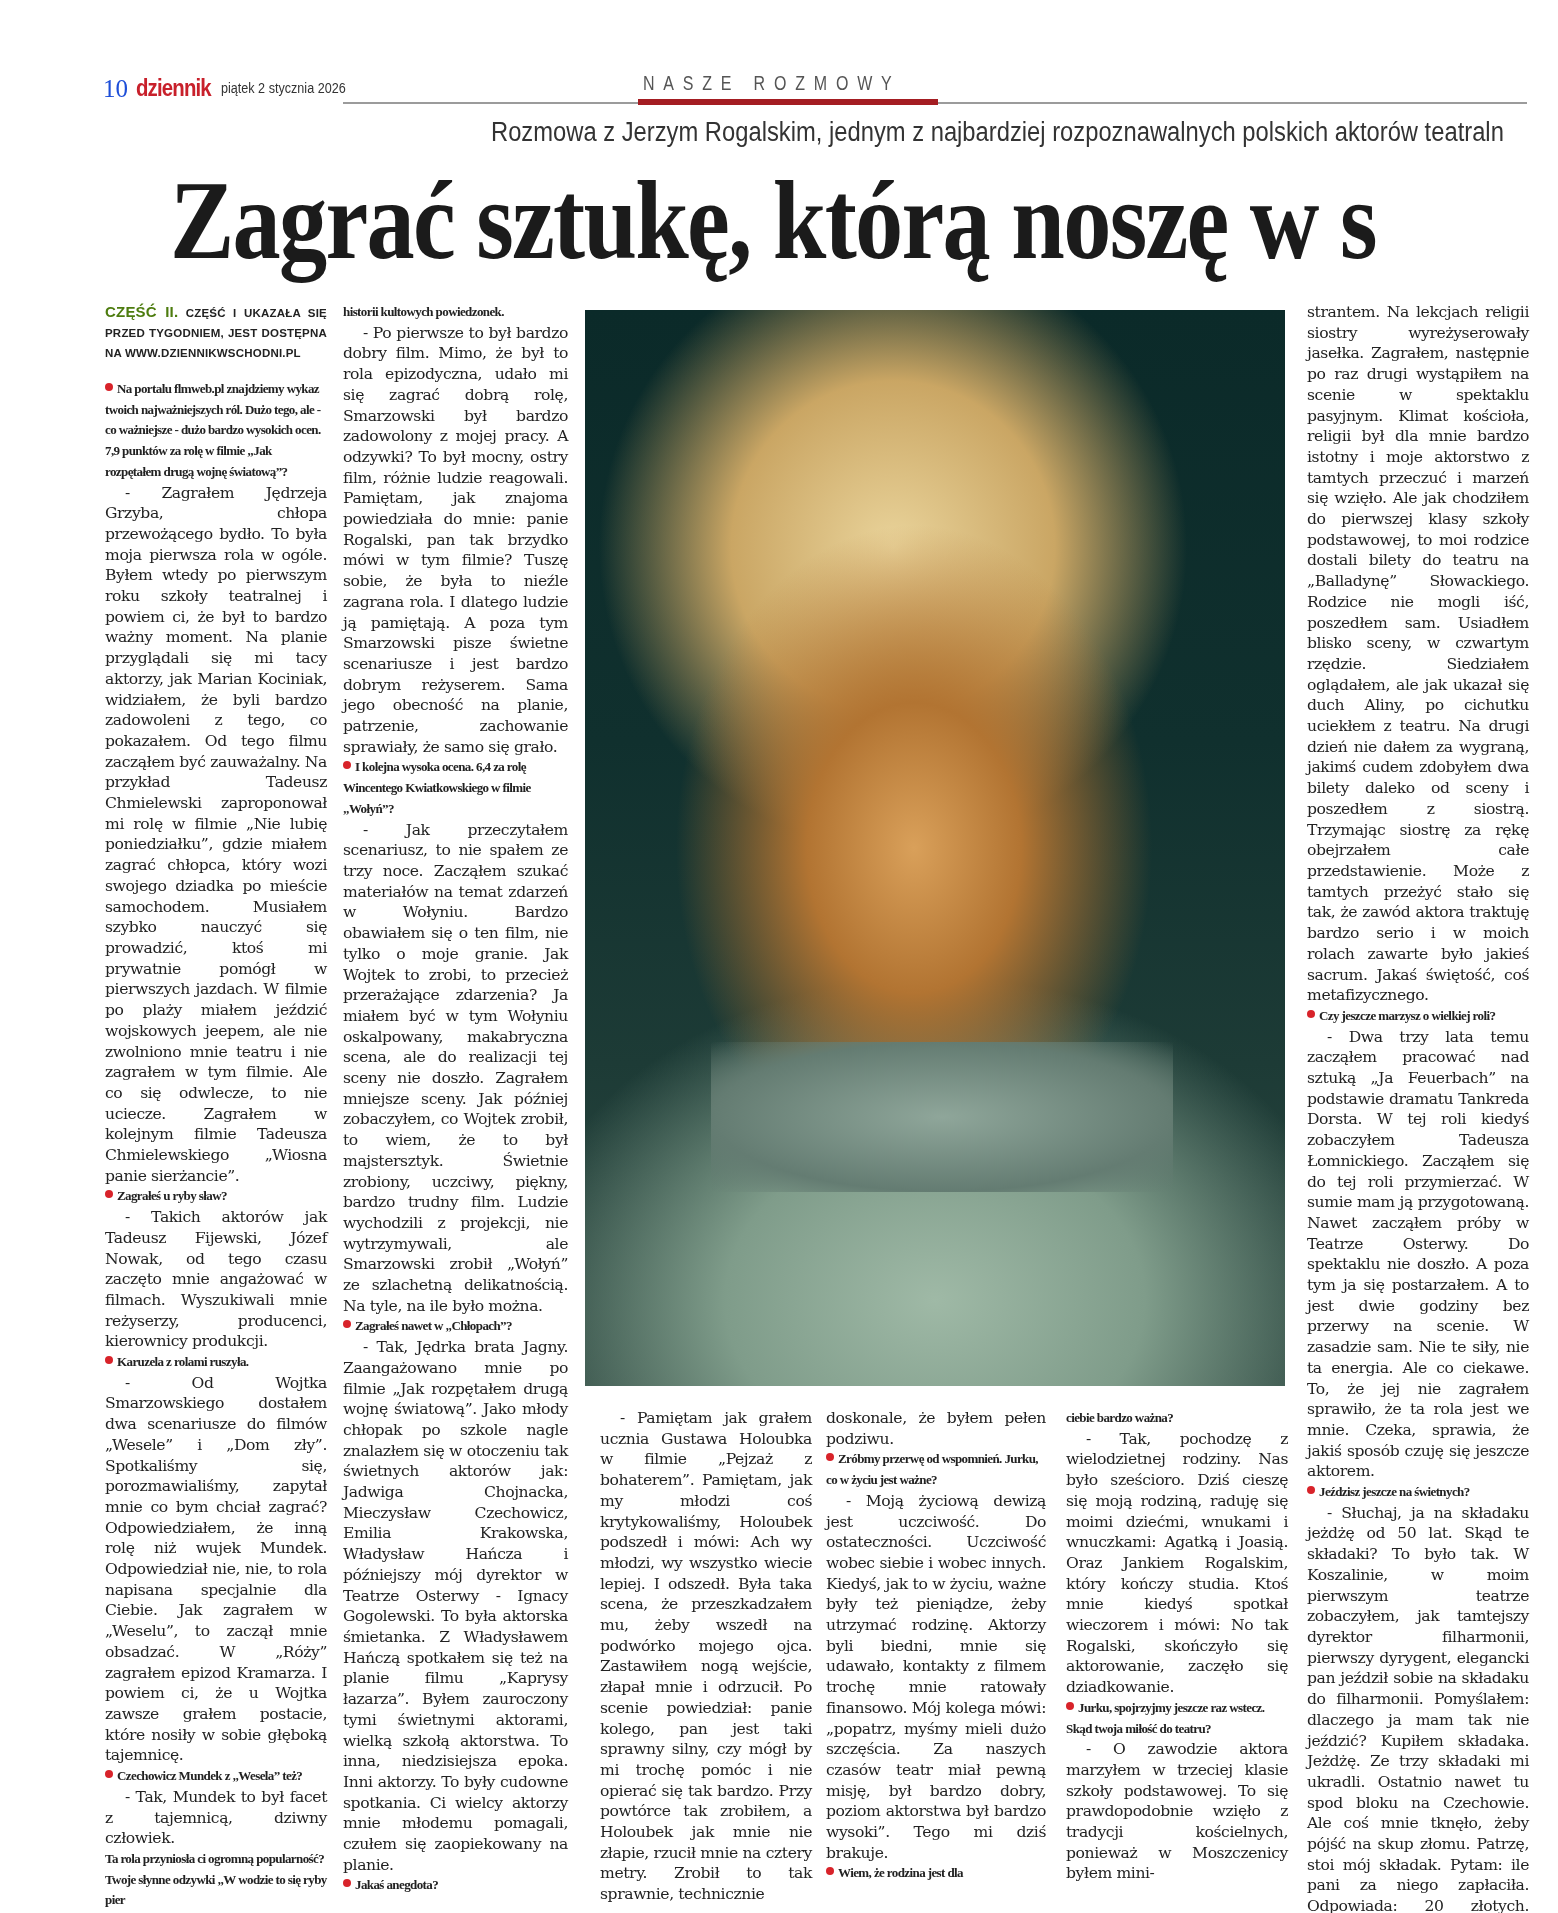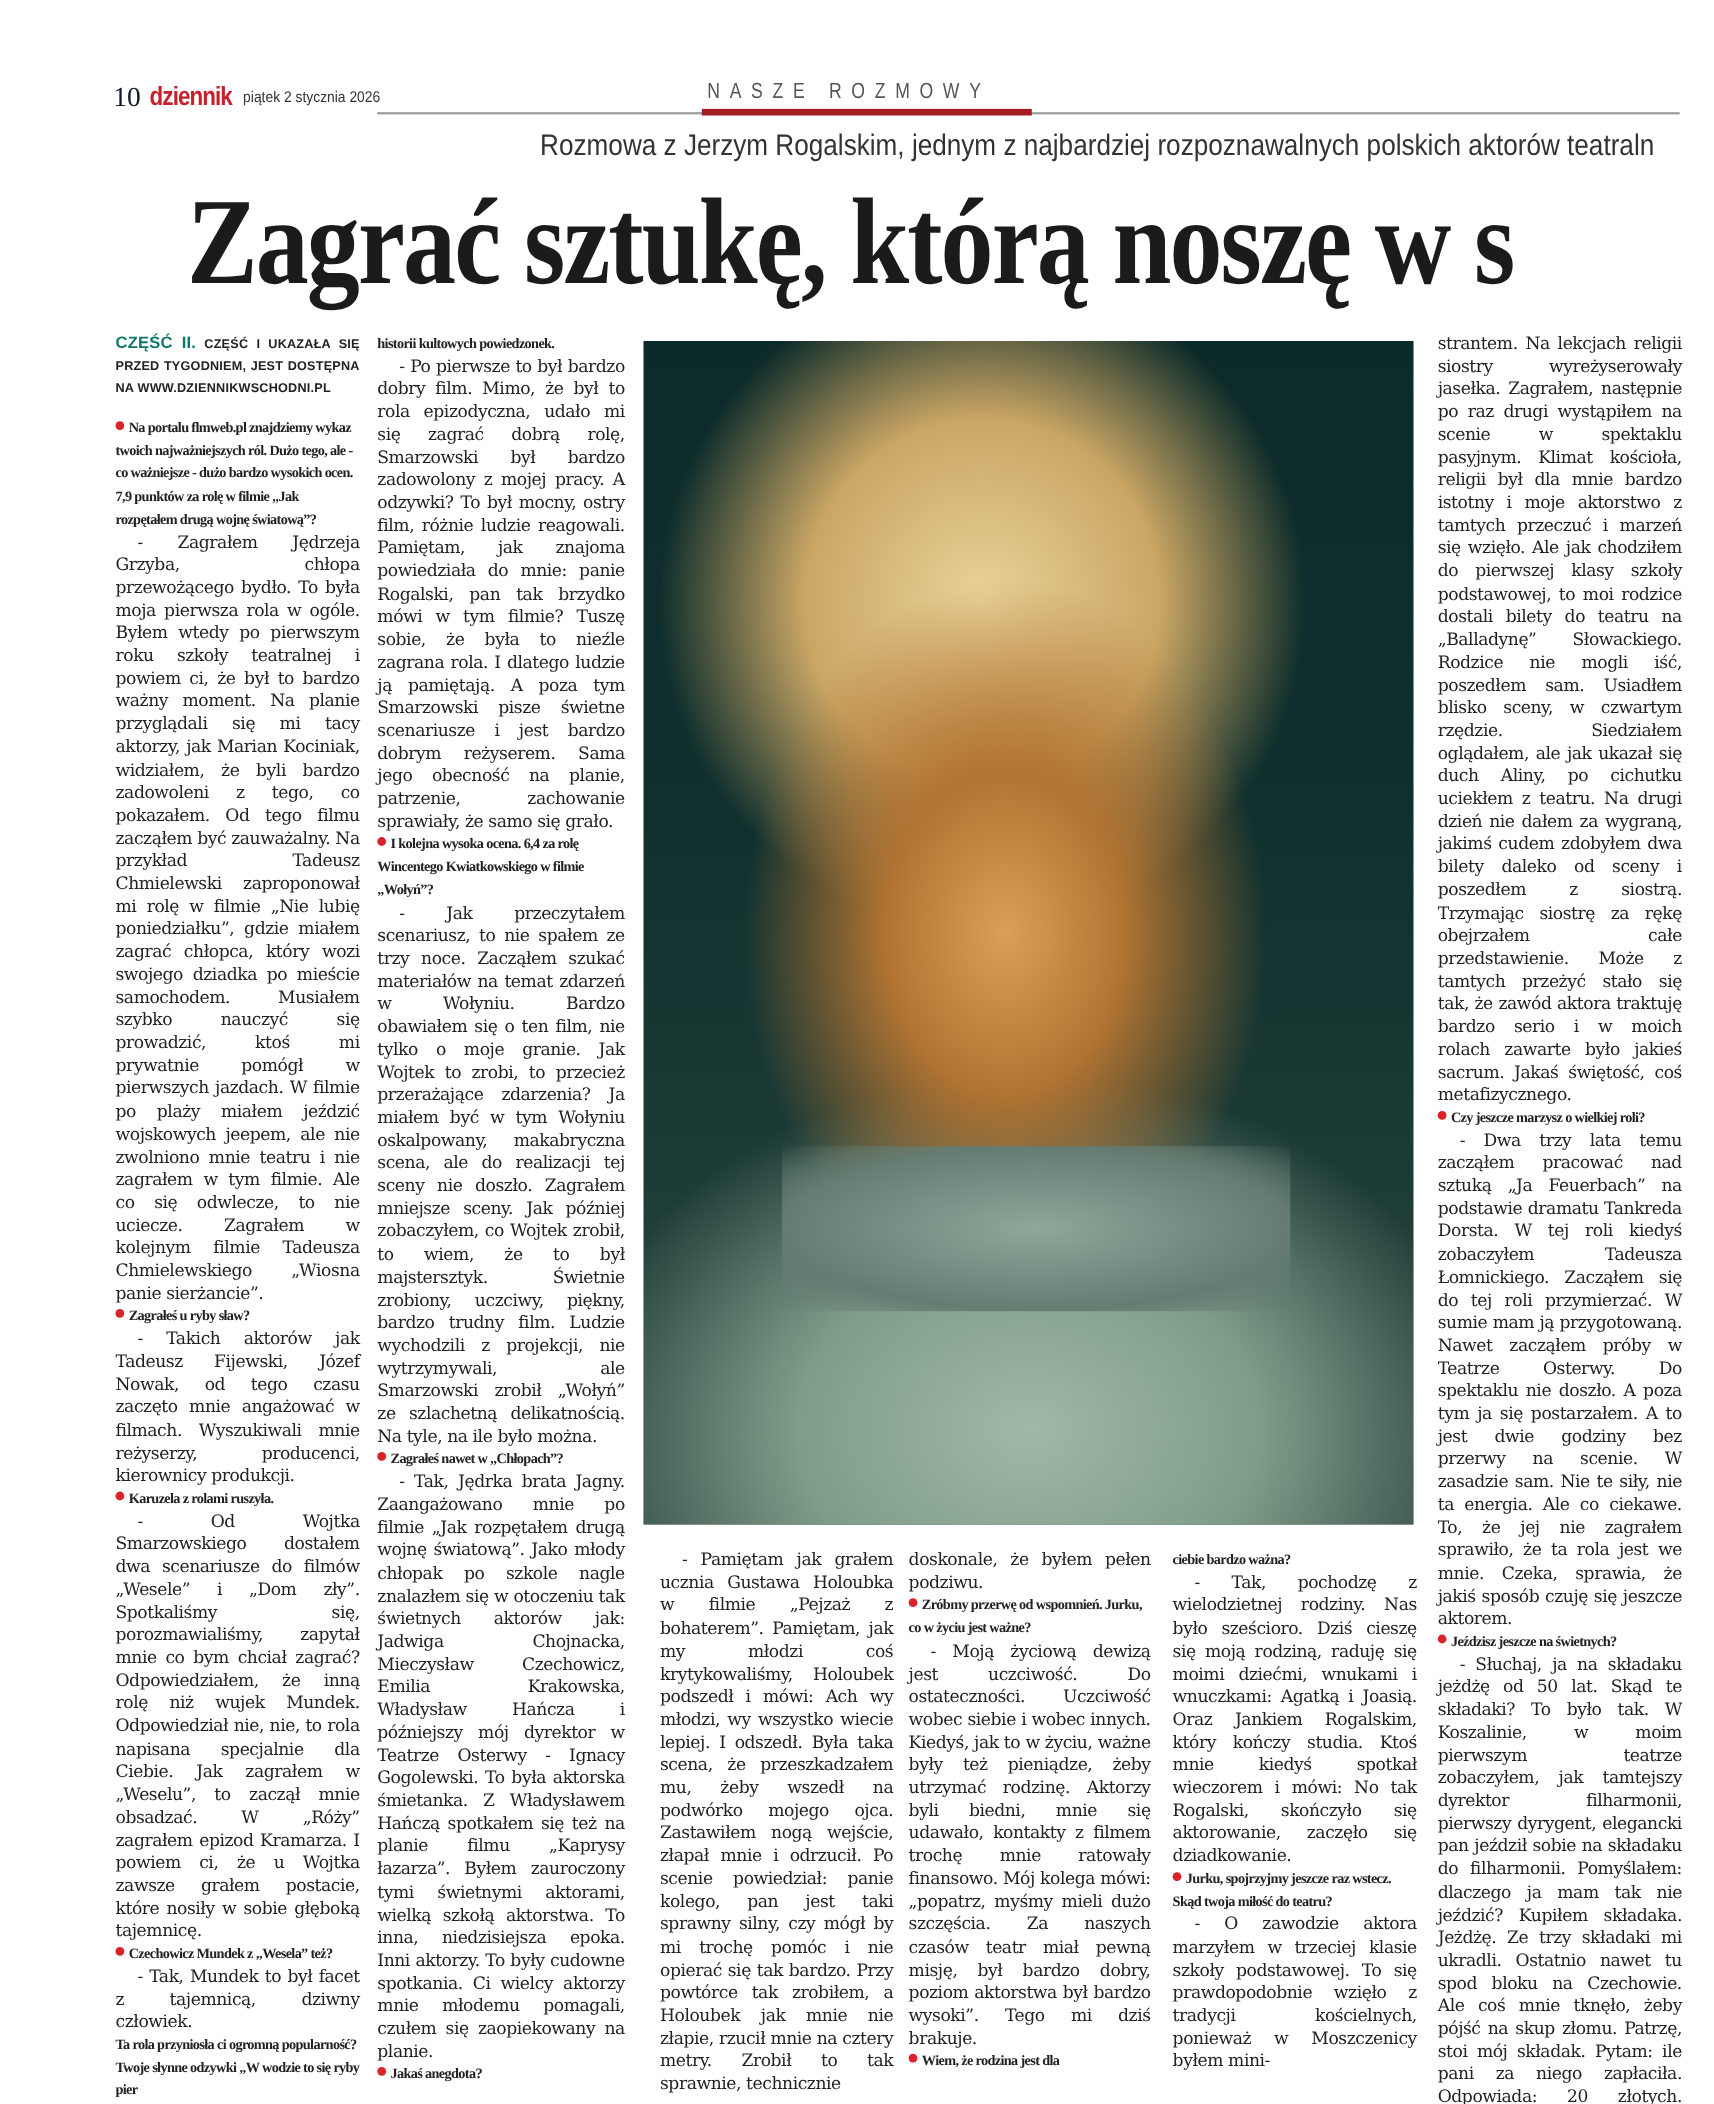--- a/index.html
+++ b/index.html
@@ -1,31 +1,31 @@
 <!DOCTYPE html>
 <html><head>
 <meta charset="utf-8">
 <style>
   html, body { margin:0; padding:0; background:#ffffff; }
   body { width:1558px; height:1913px; position:relative; overflow:hidden; color:#1d1d1d; font-family:"DejaVu Serif", serif; }
   .topbar { position:absolute; left:103px; top:72px; width:1424px; height:34px; }
-  .pagenum { position:absolute; left:0; top:4px; font-family:"Liberation Serif", serif; font-size:25px; color:#0f172a; line-height:26px; }
+  .pagenum { position:absolute; left:0; top:4px; font-family:"Liberation Serif", serif; font-size:25px; color:#1d4ed8; line-height:26px; }
   .logo { position:absolute; left:33px; top:2px; font-family:"Liberation Sans", sans-serif; font-weight:bold; font-size:24px; color:#c8202b; letter-spacing:-1px; line-height:28px; transform:scaleX(0.85); transform-origin:left; }
   .date { position:absolute; left:118px; top:8px; font-family:"Liberation Sans", sans-serif; font-size:14px; color:#333; transform:scaleX(0.9); transform-origin:left; }
   .rule-grey { position:absolute; left:240px; top:30px; width:1184px; height:2px; background:#9b9b9b; }
   .section { position:absolute; left:540px; top:0px; font-family:"Liberation Sans", sans-serif; font-size:20px; letter-spacing:11px; color:#555; font-weight:normal; transform:scaleX(0.8); transform-origin:left; white-space:nowrap; }
   .rule-red { position:absolute; left:535px; top:27px; width:300px; height:6px; background:#a41d22; }
   .subtitle { position:absolute; left:491px; top:117px; font-family:"Liberation Sans", sans-serif; font-size:27px; color:#333; white-space:nowrap; transform:scaleX(0.88); transform-origin:left; }
   .headline { position:absolute; left:170px; top:160px; font-family:"Liberation Serif", serif; font-weight:bold; font-size:112px; line-height:120px; color:#1b1b1b; white-space:nowrap; letter-spacing:-2px; transform:scaleX(0.86); transform-origin:left; }
   .col { position:absolute; font-size:15.6px; line-height:20.7px; text-align:justify; font-family:"DejaVu Serif", serif; color:#222; hyphens:manual; }
   .col p { margin:0; text-indent:20px; letter-spacing:-0.4px; }
   .q { font-weight:bold; letter-spacing:-0.6px; font-family:"Liberation Serif", serif; font-size:13px; line-height:20.7px; text-align:left; }
   .q .dot { display:inline-block; width:8px; height:8px; border-radius:50%; background:#d8232a; margin-right:4px; vertical-align:2px; }
   .note { font-family:"Liberation Sans", sans-serif; font-weight:bold; font-size:11.5px; line-height:20px; text-transform:uppercase; letter-spacing:0.2px; color:#222; }
-  .note .red { color:#0f766e; font-size:15px; }
+  .note .red { color:#4d7c0f; font-size:15px; }
   .photo { position:absolute; left:585px; top:310px; width:700px; height:1076px; overflow:hidden;
     background:
       radial-gradient(ellipse 34% 30% at 47% 50%, #d9a05a 0%, #b27432 45%, rgba(120,70,30,0) 100%),
       radial-gradient(ellipse 42% 28% at 44% 22%, #e9d39a 0%, #caa664 55%, rgba(60,70,60,0) 100%),
       radial-gradient(ellipse 60% 30% at 50% 92%, #9fb9a6 0%, #7f9c8a 50%, rgba(40,60,55,0) 100%),
       linear-gradient(180deg, #0b2a29 0%, #10302e 40%, #1d3b36 70%, #2f4a43 100%); }
   .photo-collar { position:absolute; left:18%; top:68%; width:66%; height:14%; background:radial-gradient(ellipse at center, #8fa69a 0%, #647c72 70%, rgba(0,0,0,0) 100%); }
 </style>
 </head>
 <body>

